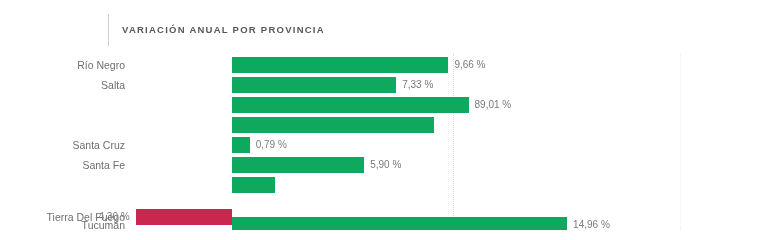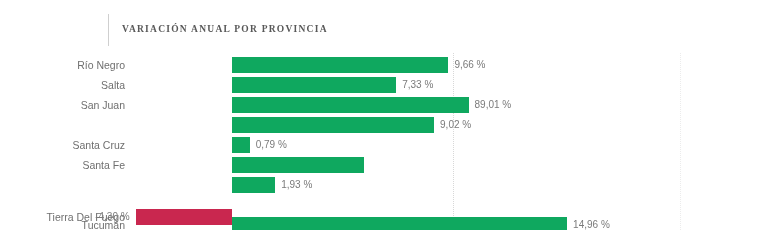--- a/index.html
+++ b/index.html
@@ -22,21 +22,20 @@
   }
 
   
   #title-block {
     position: absolute;
     left: 108px;
     top: 14px;
     height: 32px;
     display: flex;
     align-items: center;
-    font-family: Liberation Serif, serif;
   }
   #title-rule {
     width: 1px;
     height: 32px;
     background: #cfcfcf;
     flex: 0 0 auto;
   }
   #chart-title {
     margin-left: 13px;
     font-size: 9.5px;
@@ -122,40 +121,38 @@
           <div class="cat-label">Río Negro</div>
           <div class="bar pos" style="width: 216.384px; left: 232px;"></div>
           <div class="val-label right" style="left: 454.384px; width: 80px;">9,66 %</div>
         </div>
         <div class="row" style="top: 22px;">
           <div class="cat-label">Salta</div>
           <div class="bar pos" style="width: 164.192px; left: 232px;"></div>
           <div class="val-label right" style="left: 402.192px; width: 80px;">7,33 %</div>
         </div>
         <div class="row" style="top: 42px;">
-          <div class="cat-label">San Juan</div>
           <div class="bar pos" style="width: 236.544px; left: 232px;"></div>
           <div class="val-label right" style="left: 474.544px; width: 80px;">89,01 %</div>
         </div>
         <div class="row" style="top: 62px;">
           <div class="bar pos" style="width: 202.048px; left: 232px;"></div>
-          <div class="val-label right" style="left: 440.048px; width: 80px;">9,02 %</div>
         </div>
         <div class="row" style="top: 82px; padding-left: 12px;">
           <div class="cat-label">Santa Cruz</div>
           <div class="bar pos" style="width: 17.696px; left: 232px;"></div>
           <div class="val-label right" style="left: 255.696px; width: 80px;">0,79 %</div>
         </div>
         <div class="row" style="top: 102px;">
           <div class="cat-label">Santa Fe</div>
           <div class="bar pos" style="width: 132.16px; left: 232px;"></div>
+          <div class="val-label right" style="left: 370.16px; width: 80px;">5,90 %</div>
         </div>
         <div class="row" style="top: 122px;">
           <div class="bar pos" style="width: 43.232px; left: 232px;"></div>
-          <div class="val-label right" style="left: 281.232px; width: 80px;">1,93 %</div>
         </div>
         <div class="row" style="top: 142px; margin-top: 12px;">
           <div class="cat-label">Tierra Del Fuego</div>
           <div class="bar neg" style="width: 96.32px; left: 135.68px;"></div>
           <div class="val-label left" style="left: 63.68px; width: 66px;">-4,30 %</div>
         </div>
         <div class="row" style="top: 162px;">
           <div class="cat-label">Tucumán</div>
           <div class="bar pos" style="width: 335.104px; left: 232px;"></div>
           <div class="val-label right" style="left: 573.104px; width: 80px;">14,96 %</div>

